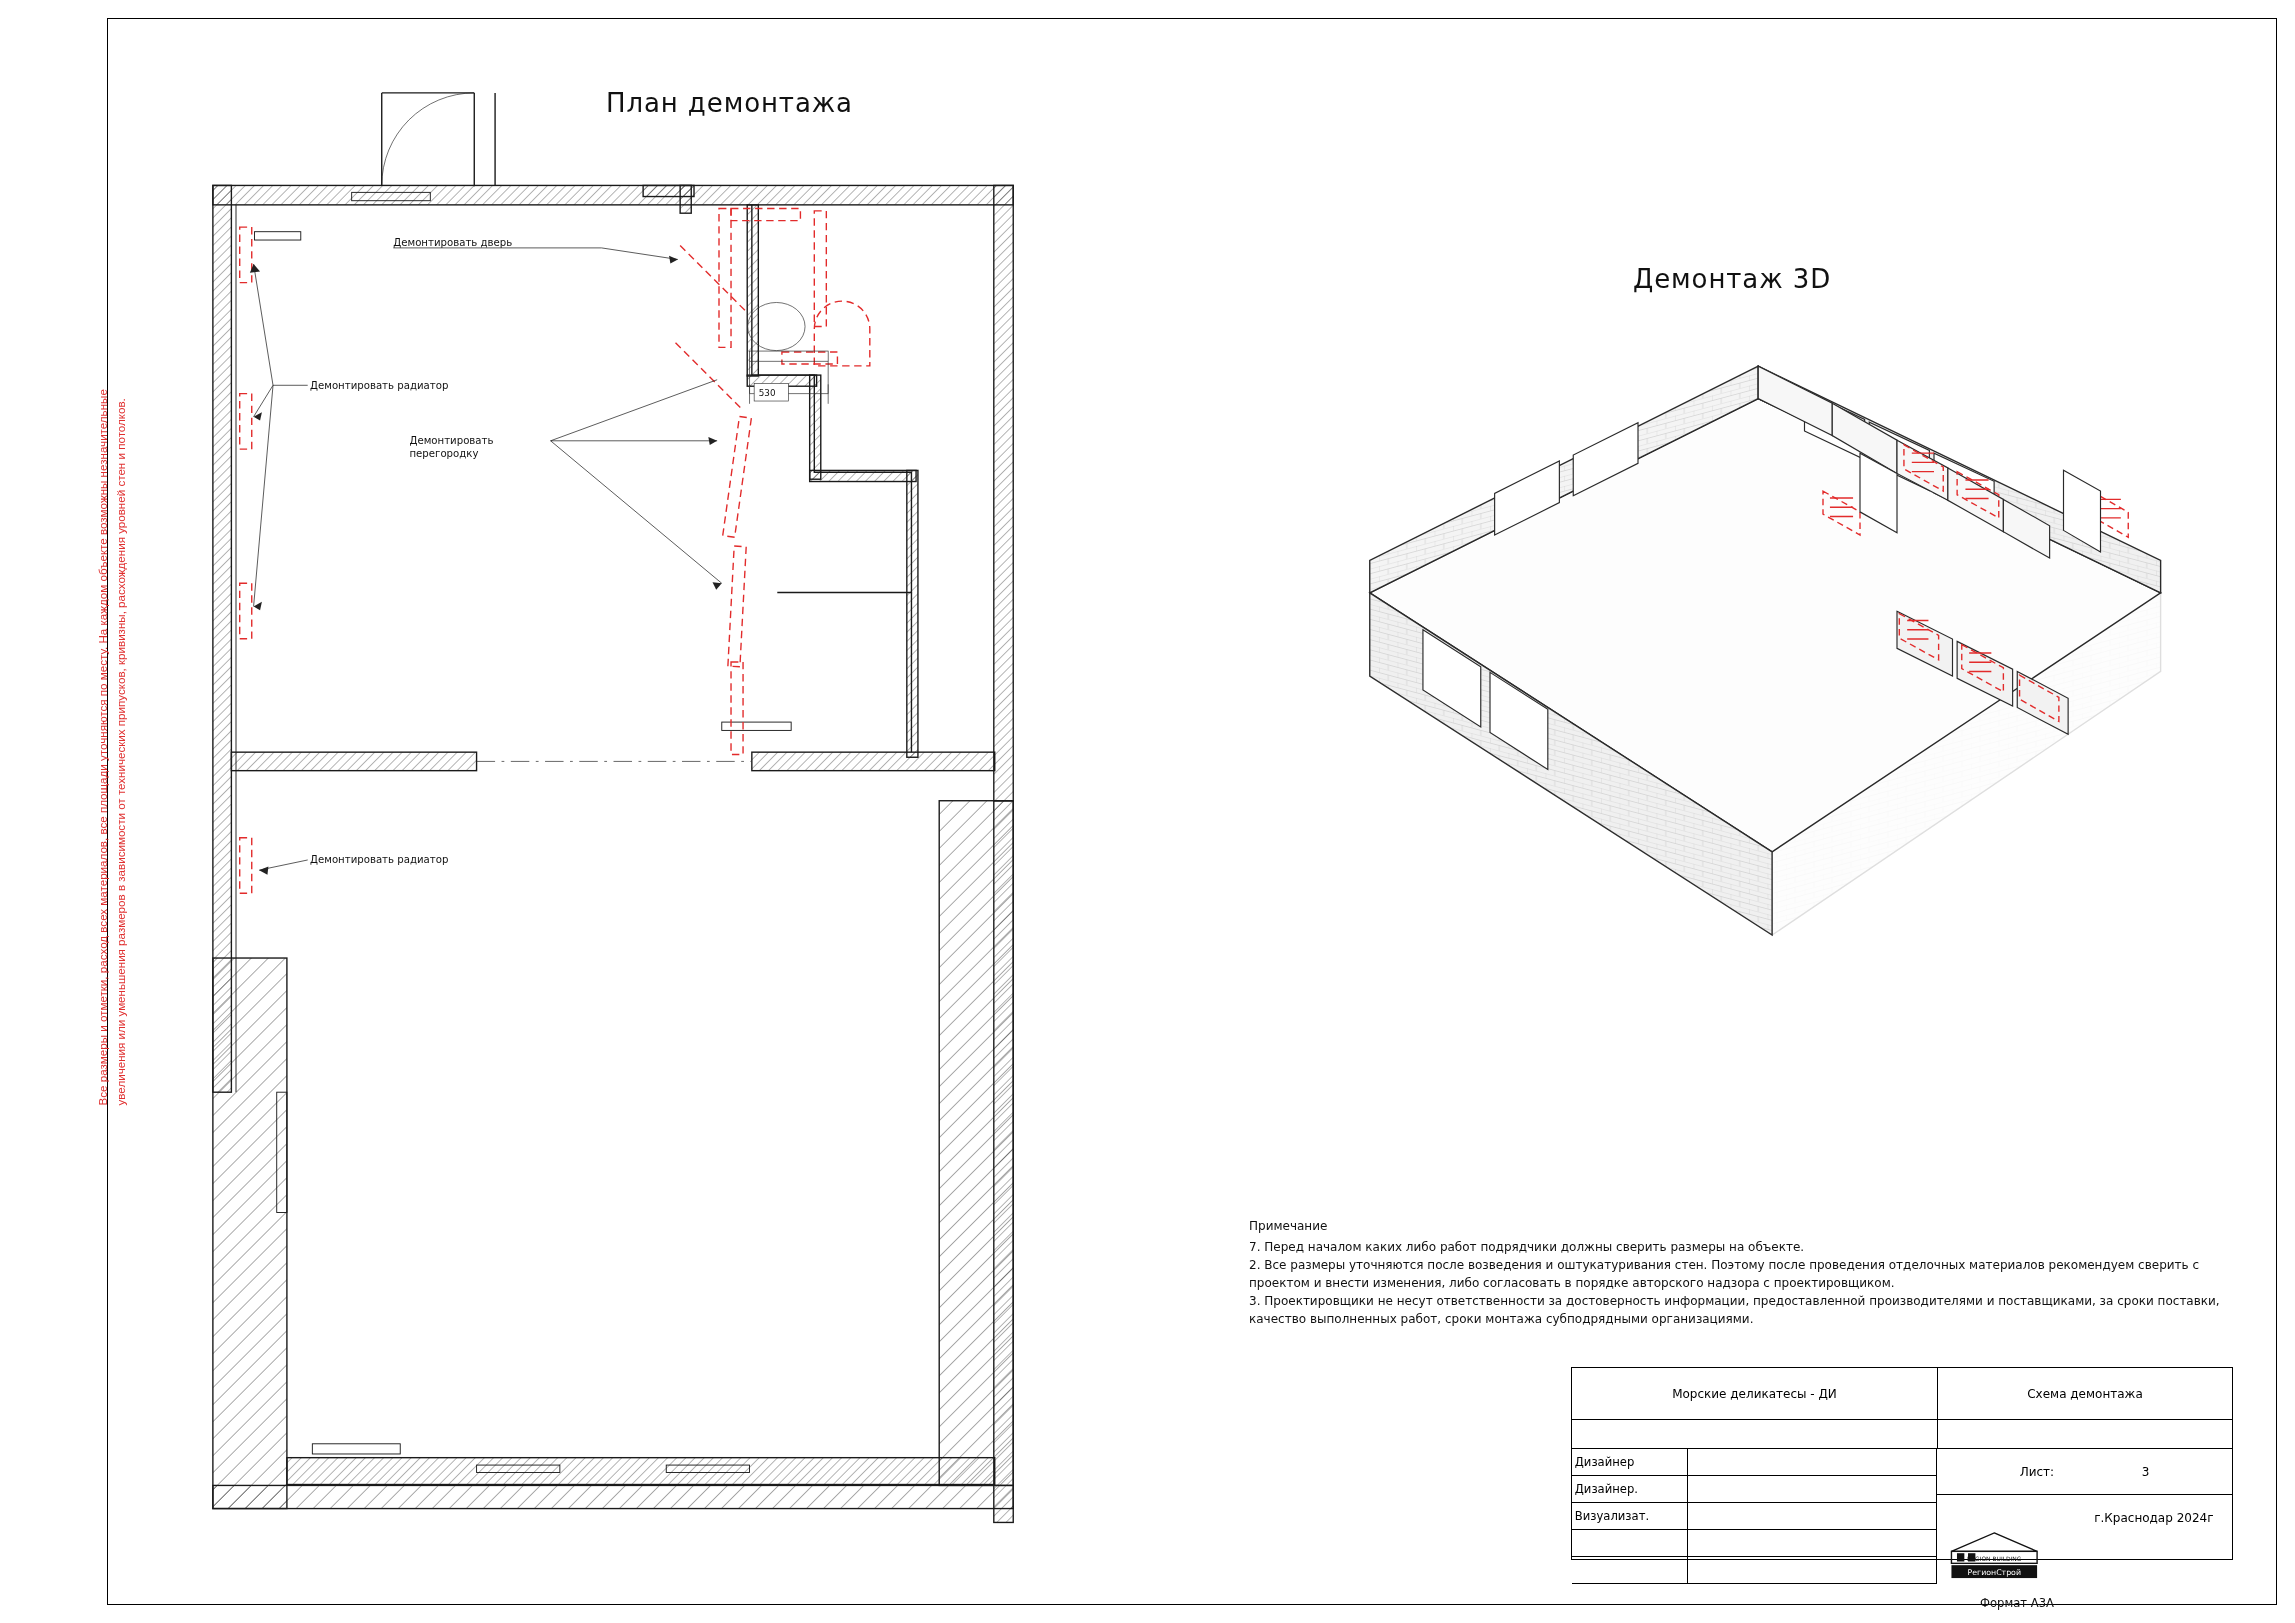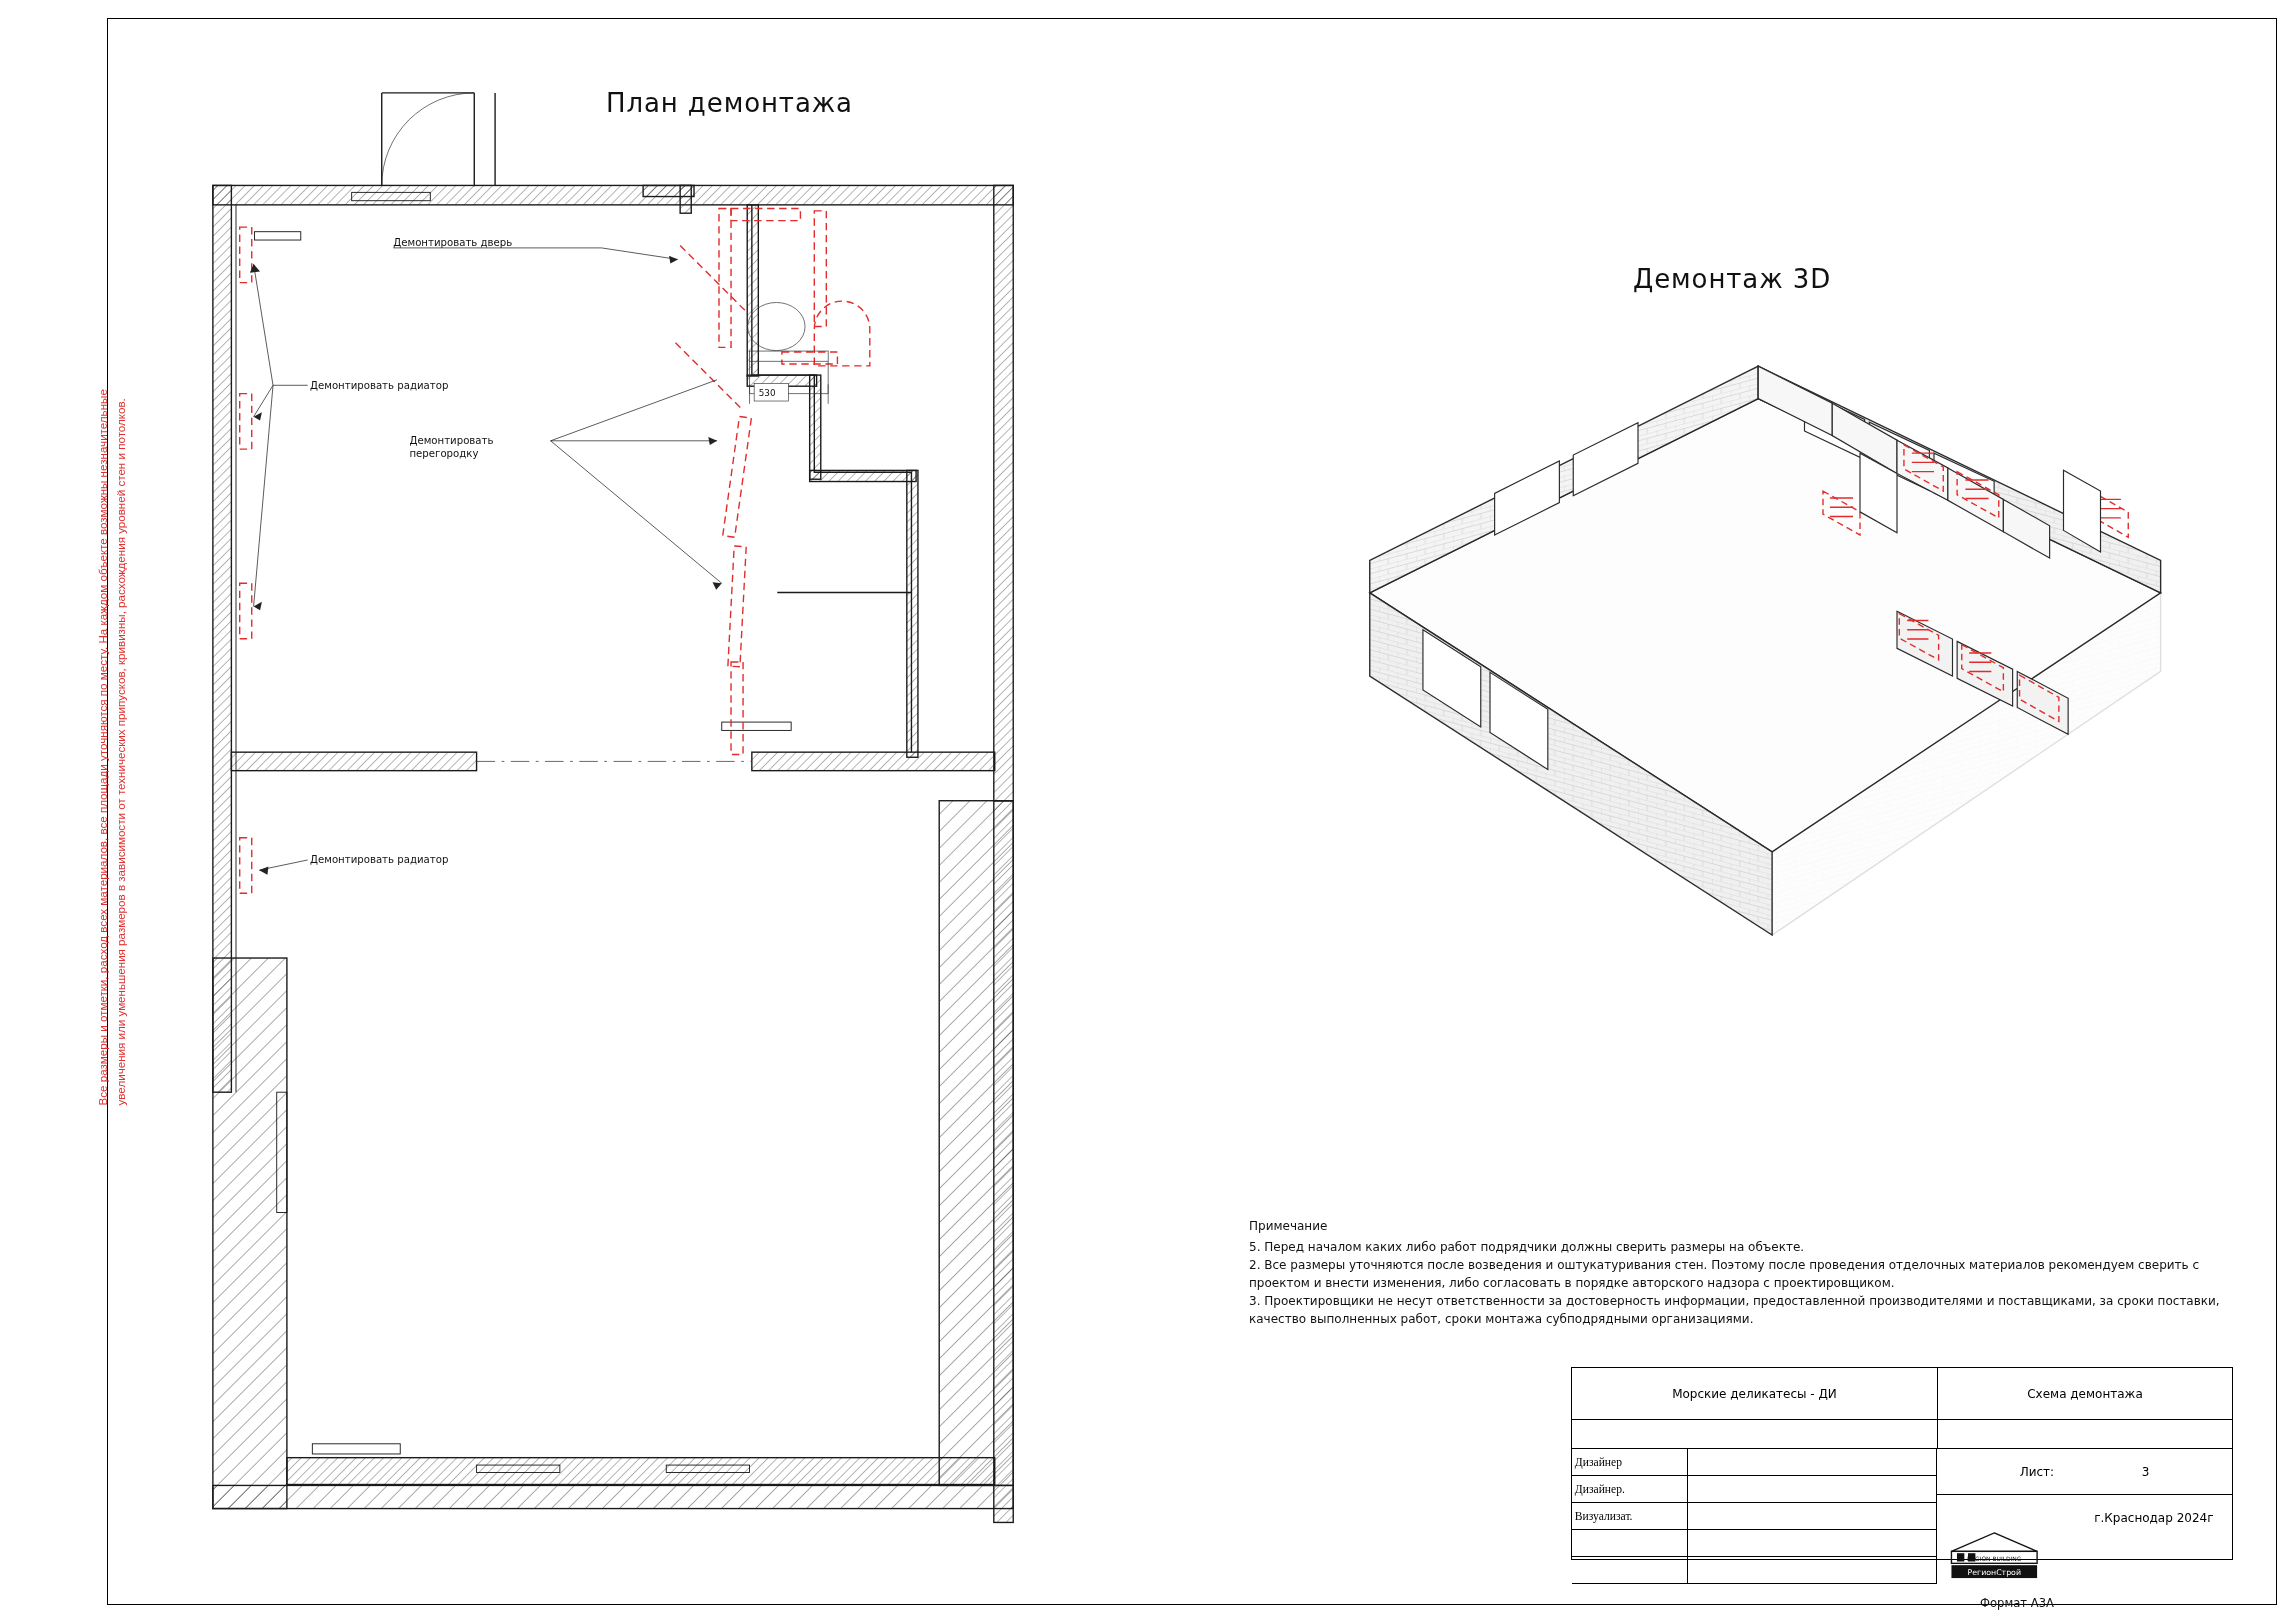--- a/index.html
+++ b/index.html
@@ -70,21 +70,21 @@
     border:0.9px solid #000;box-sizing:border-box;
     font-family:"DejaVu Sans", sans-serif;
   }
   .stamp-top{height:52px;display:flex;}
   .stamp-top .c1{width:365px;border-right:0.9px solid #000;border-bottom:0.9px solid #000;display:flex;align-items:center;justify-content:center;font-size:12px;}
   .stamp-top .c2{flex:1;border-bottom:0.9px solid #000;display:flex;align-items:center;justify-content:center;font-size:12px;}
   .stamp-mid{display:flex;height:29px;}
   .stamp-mid .m1{width:365px;border-right:0.9px solid #000;border-bottom:0.9px solid #000;}
   .stamp-mid .m2{flex:1;border-bottom:0.9px solid #000;}
   .stamp-body{display:flex;height:137px;}
-  .stamp-left{width:365px;display:flex;flex-direction:column;font-family:Liberation Serif, serif;}
+  .stamp-left{width:365px;display:flex;flex-direction:column;}
   .stamp-left .r{display:flex;height:27px;}
   .stamp-left .r .lab{width:116px;border-right:0.9px solid #000;border-bottom:0.9px solid #000;font-size:11.6px;display:flex;align-items:center;padding-left:2.8px;box-sizing:border-box;}
   .stamp-left .r .val{flex:1;border-right:0.9px solid #000;border-bottom:0.9px solid #000;}
   .stamp-right{flex:1;display:flex;flex-direction:column;position:relative;}
   .stamp-right .rr{height:45px;border-bottom:0.9px solid #000;display:flex;align-items:center;justify-content:center;font-size:12px;gap:40px;}
   .stamp-right .rr.last{border-bottom:none;justify-content:flex-end;padding-right:18.5px;}
   .logo{
     position:absolute;left:8.3px;bottom:4.6px;width:99px;height:51px;
   }
   .format{
@@ -306,21 +306,21 @@
     </g>
 
     <g stroke="#2a2a2a" stroke-width="2.5" fill="#ffffff">
       <polygon points="1120,345 1200,390 1200,262 1120,218"></polygon>
       <polygon points="1560,385 1640,432 1640,300 1560,255"></polygon>
     </g>
   </svg>
 
   <div class="notes">
     <div class="nt-title">Примечание</div>
-    <p>5. Перед началом каких либо работ подрядчики должны сверить размеры на объекте.</p>
+    <p>7. Перед началом каких либо работ подрядчики должны сверить размеры на объекте.</p>
     <p>2. Все размеры уточняются после возведения и оштукатуривания стен. Поэтому после проведения отделочных материалов рекомендуем сверить с проектом и внести изменения, либо согласовать в порядке авторского надзора с проектировщиком.</p>
     <p>3. Проектировщики не несут ответственности за достоверность информации, предоставленной производителями и поставщиками, за сроки поставки, качество выполненных работ, сроки монтажа субподрядными организациями.</p>
   </div>
 
   <div class="stamp">
     <div class="stamp-top">
       <div class="c1">Морские деликатесы - ДИ</div>
       <div class="c2">Схема демонтажа</div>
     </div>
     <div class="stamp-mid">

